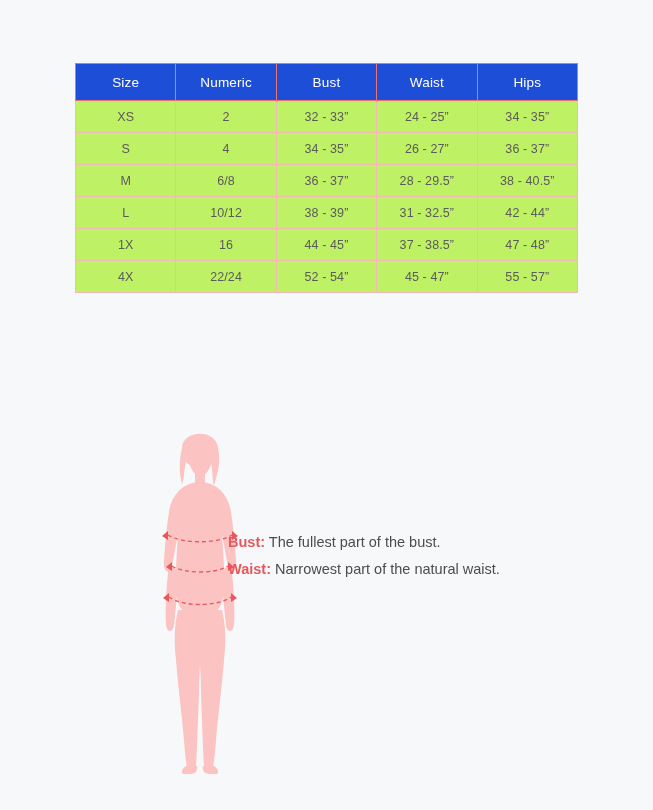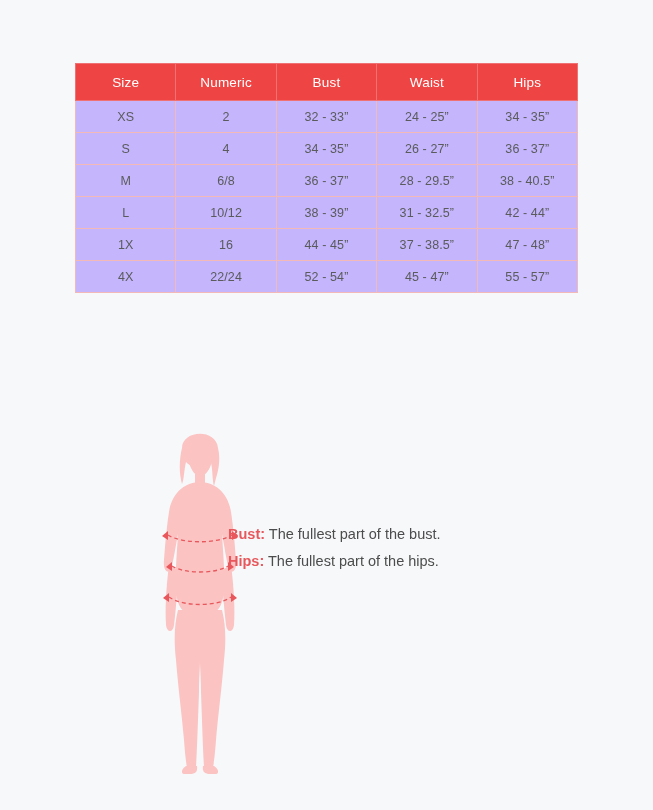--- a/index.html
+++ b/index.html
@@ -22,31 +22,31 @@
     left: 75px;
     top: 63px;
     width: 503px;
   }
   table.size-chart {
     border-collapse: collapse;
     width: 100%;
     table-layout: fixed;
   }
   table.size-chart th {
-    background: #ef4444;
+    background: #1d4ed8;
     color: #ffffff;
     font-weight: 400;
     font-size: 13.5px;
     height: 34px;
     text-align: center;
     border: 1px solid #ef7174;
     letter-spacing: .2px;
   }
   table.size-chart td {
-    background: #c4b5fd;
+    background: #bef264;
     border: 1px solid #f3b9b8;
     color: #5b5b5b;
     font-size: 12.5px;
     height: 29px;
     text-align: center;
     letter-spacing: .1px;
   }
 
   
   .figure-area {
@@ -57,21 +57,21 @@
     height: 390px;
   }
   .body-svg {
     position: absolute;
     left: 120px;
     top: 15px;
   }
   .legend {
     position: absolute;
     left: 228px;
-    top: 116px;
+    top: 124px;
     width: 330px;
   }
   .legend-line {
     font-size: 14.5px;
     color: #4c4c4c;
     line-height: 27px;
     white-space: nowrap;
   }
   .legend-line .lbl {
     color: #e8575c;
@@ -201,16 +201,16 @@
       <polygon points="49,173 43,178 49,182"></polygon>
       <polygon points="111,173 117,178 111,182"></polygon>
     </g>
   </svg>
 
   <div class="legend">
     <div class="legend-line">
       <span class="lbl">Bust:</span><span> The fullest part of the bust.</span>
     </div>
     <div class="legend-line">
-      <span class="lbl">Hips:</span><span> The fullest part of the hips.</span>
+      <span class="lbl">Waist:</span><span> Narrowest part of the natural waist.</span>
     </div>
   </div>
 </div>
 
 </body></html>

